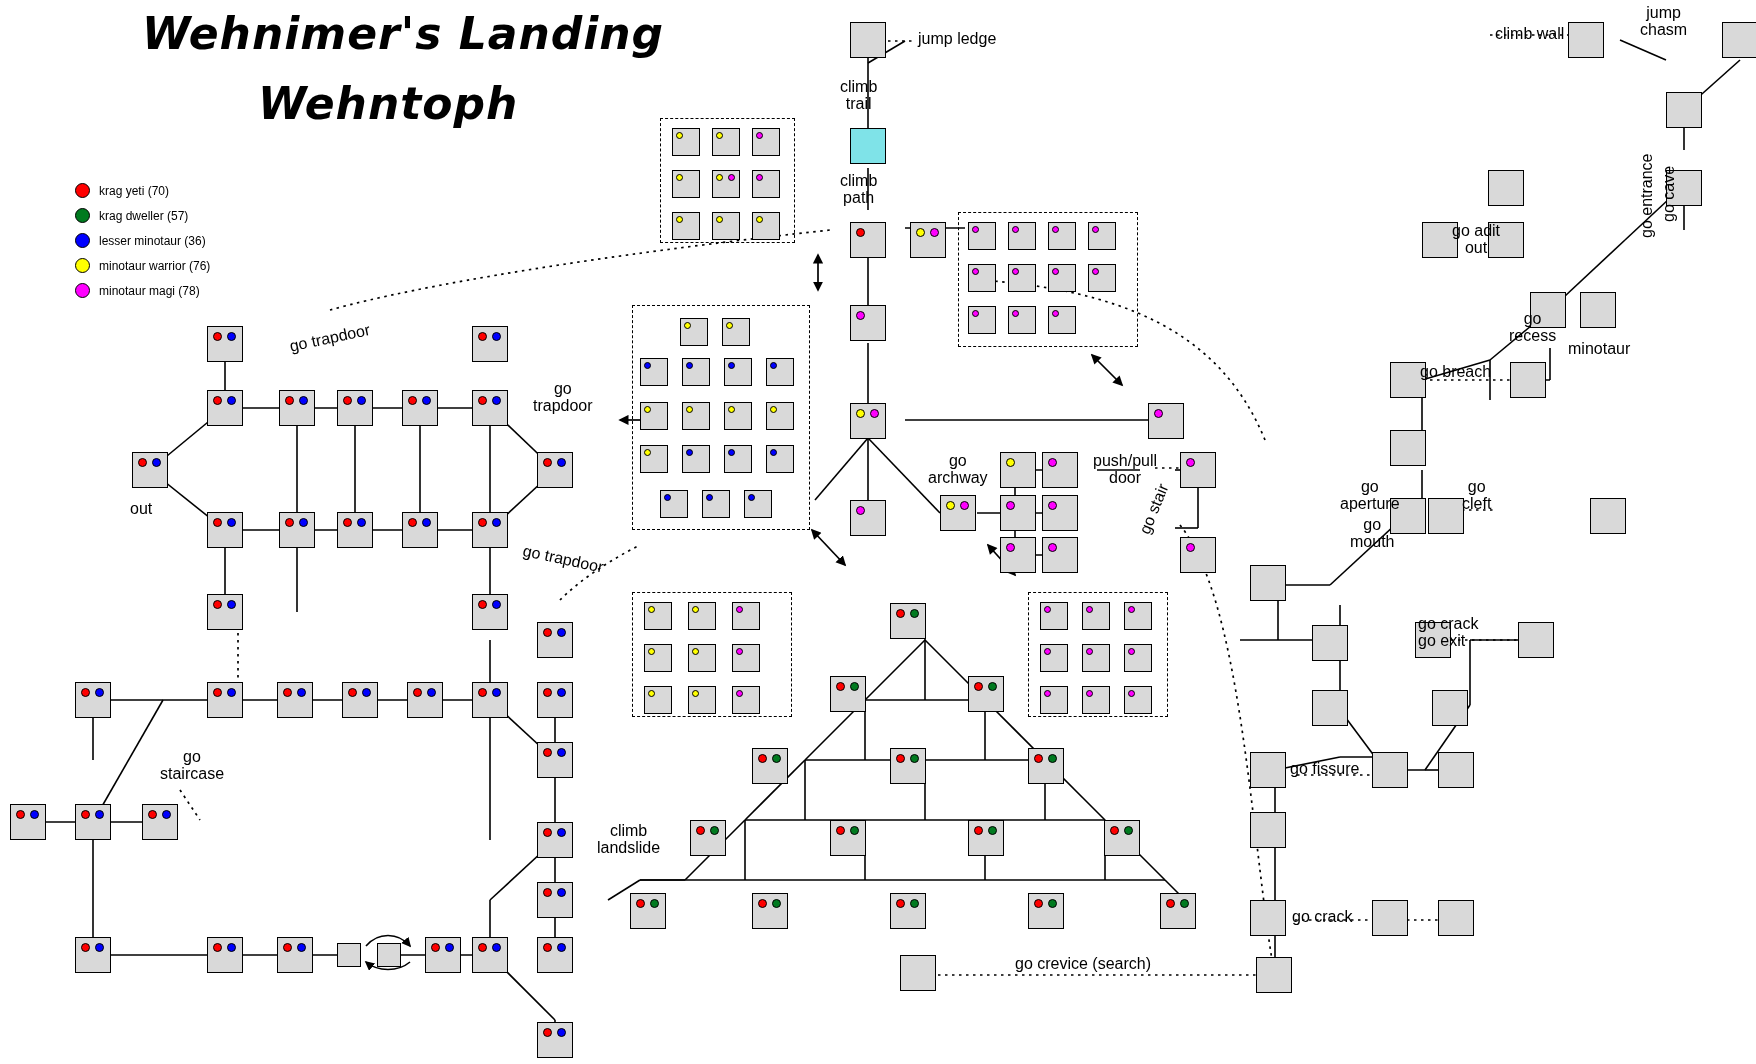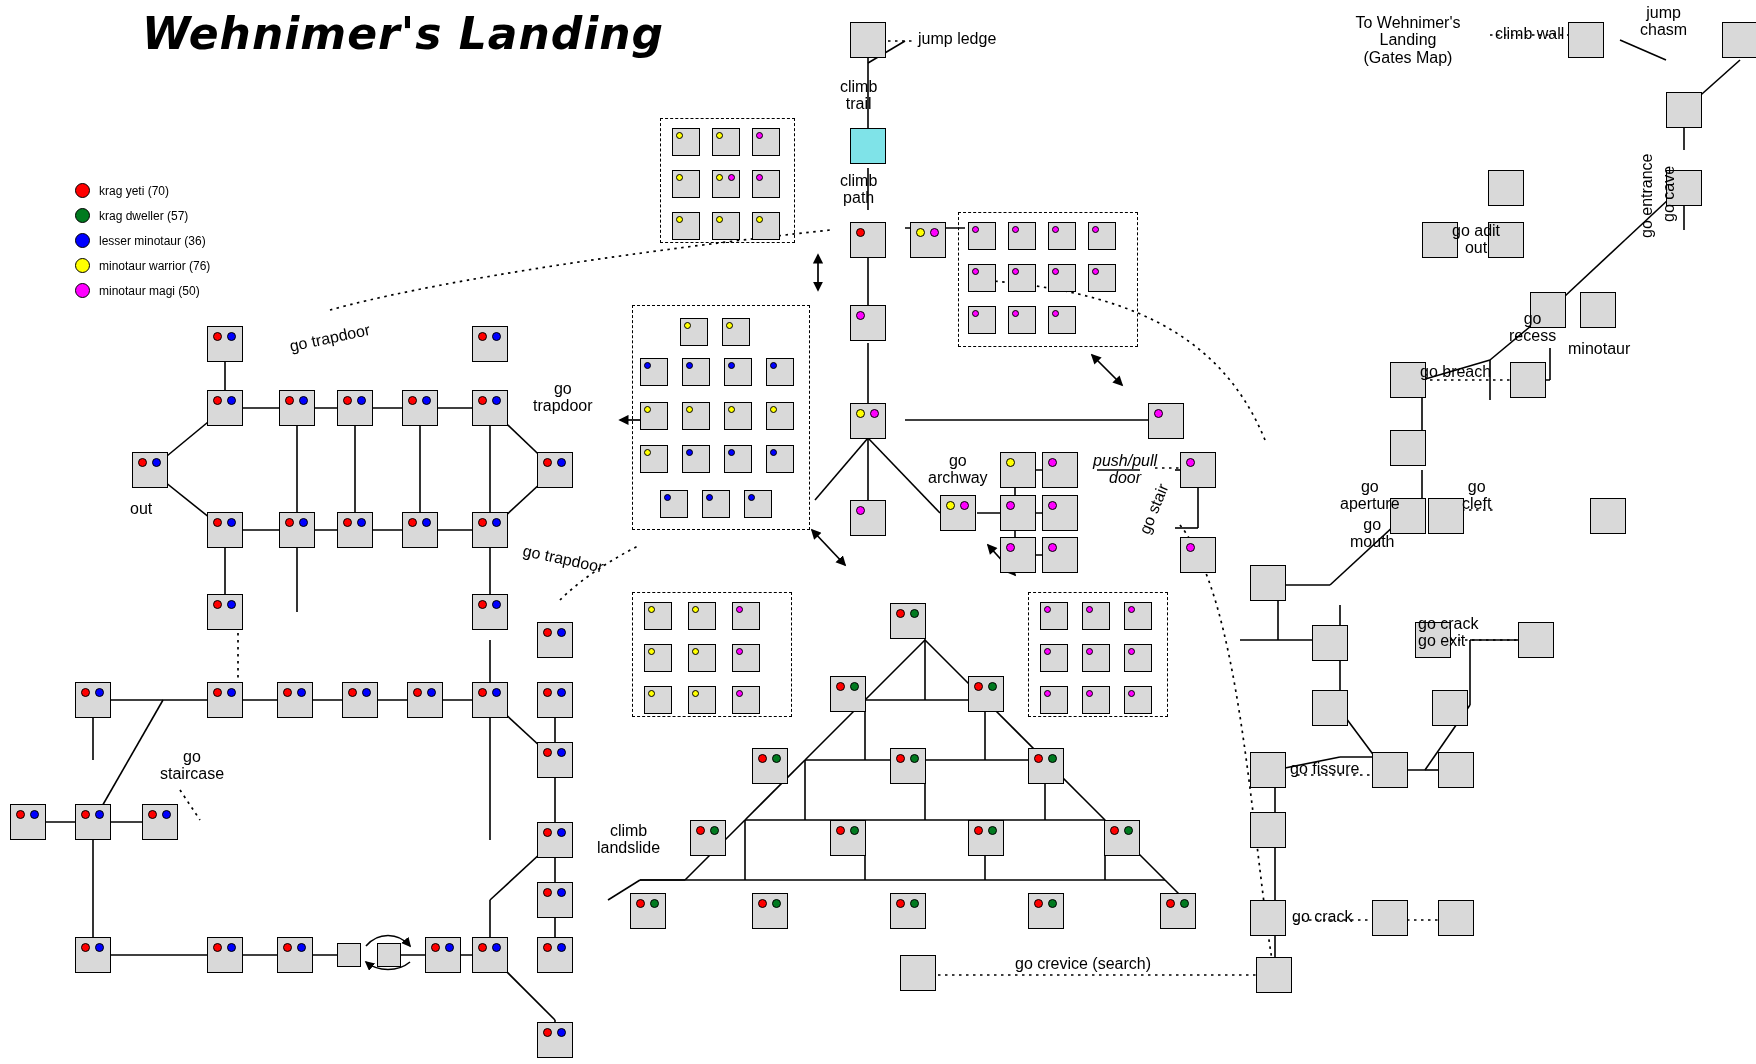--- a/index.html
+++ b/index.html
@@ -27,41 +27,42 @@
   .lbl{position:absolute;font-size:16px;line-height:1.08;font-family:"Liberation Sans", sans-serif;white-space:pre;}
   .lbl.c{text-align:center;}
   .rot{transform-origin:left top;}
 </style>
 </head>
 <body>
 
 <div id="canvas">
 
   <div class="title title1">Wehnimer's Landing</div>
+  <div class="title title2">Wehntoph</div>
 
   <div class="legend">
     <div class="legend-row">
       <span class="legend-dot" style="background:#ff0000"></span>
       <span class="legend-label">krag yeti (70)</span>
     </div>
     <div class="legend-row">
       <span class="legend-dot" style="background:#007a1f"></span>
       <span class="legend-label">krag dweller (57)</span>
     </div>
     <div class="legend-row">
       <span class="legend-dot" style="background:#0000ff"></span>
       <span class="legend-label">lesser minotaur (36)</span>
     </div>
     <div class="legend-row">
       <span class="legend-dot" style="background:#ffff00"></span>
       <span class="legend-label">minotaur warrior (76)</span>
     </div>
     <div class="legend-row">
       <span class="legend-dot" style="background:#ff00ff"></span>
-      <span class="legend-label">minotaur magi (50)</span>
+      <span class="legend-label">minotaur magi (78)</span>
     </div>
   </div>
 
   <svg id="wires" viewBox="0 0 1756 1064">
     <g stroke="#000" stroke-width="1.6" fill="none">
 
       <line x1="868" y1="63" x2="905" y2="41"></line>
       <line x1="868" y1="58" x2="868" y2="128"></line>
       <line x1="868" y1="168" x2="868" y2="210"></line>
       <line x1="868" y1="248" x2="868" y2="305"></line>
@@ -289,21 +290,21 @@
   </div>
   <div class="room" style="left:1042px;top:537px;">
     <span class="dot" style="left:5px;top:5px;background:#ff00ff"></span>
   </div>
   <div class="room" style="left:1180px;top:452px;">
     <span class="dot" style="left:5px;top:5px;background:#ff00ff"></span>
   </div>
   <div class="room" style="left:1180px;top:537px;">
     <span class="dot" style="left:5px;top:5px;background:#ff00ff"></span>
   </div>
-  <div class="lbl c" style="left:1093px;top:452px;font-style:italic;">push/pull
+  <div class="lbl c" style="left:1093px;top:452px;">push/pull
 door</div>
   <div class="lbl rot" style="left:1136px;top:530px;transform:rotate(-68deg);">go stair</div>
 
   <div class="gridbox" style="left:660px;top:118px;width:135px;height:125px;"></div>
   <div class="room" style="left:672px;top:128px;width:28px;height:28px;">
     <span class="dot" style="left:3px;top:3px;width:7px;height:7px;background:#ffff00"></span>
   </div>
   <div class="room" style="left:712px;top:128px;width:28px;height:28px;">
     <span class="dot" style="left:3px;top:3px;width:7px;height:7px;background:#ffff00"></span>
   </div>
@@ -694,23 +695,20 @@
     <span class="dot" style="left:5px;top:5px;background:#ff0000"></span>
     <span class="dot" style="left:19px;top:5px;background:#007a1f"></span>
   </div>
   <div class="room" style="left:1160px;top:893px;">
     <span class="dot" style="left:5px;top:5px;background:#ff0000"></span>
     <span class="dot" style="left:19px;top:5px;background:#007a1f"></span>
   </div>
   <div class="room" style="left:900px;top:955px;"></div>
   <div class="lbl" style="left:1015px;top:955px;">go crevice (search)</div>
 
-  <div class="lbl c" style="left:1318px;top:14px;width:180px;">To Wehnimer's
-Landing
-(Gates Map)</div>
   <div class="lbl" style="left:1495px;top:25px;">climb wall</div>
   <div class="lbl c" style="left:1640px;top:4px;">jump
 chasm</div>
 
   <div class="room" style="left:1568px;top:22px;"></div>
   <div class="room" style="left:1722px;top:22px;"></div>
   <div class="room" style="left:1666px;top:92px;"></div>
   <div class="room" style="left:1666px;top:170px;"></div>
   <div class="room" style="left:1488px;top:170px;"></div>
   <div class="room" style="left:1488px;top:222px;"></div>

